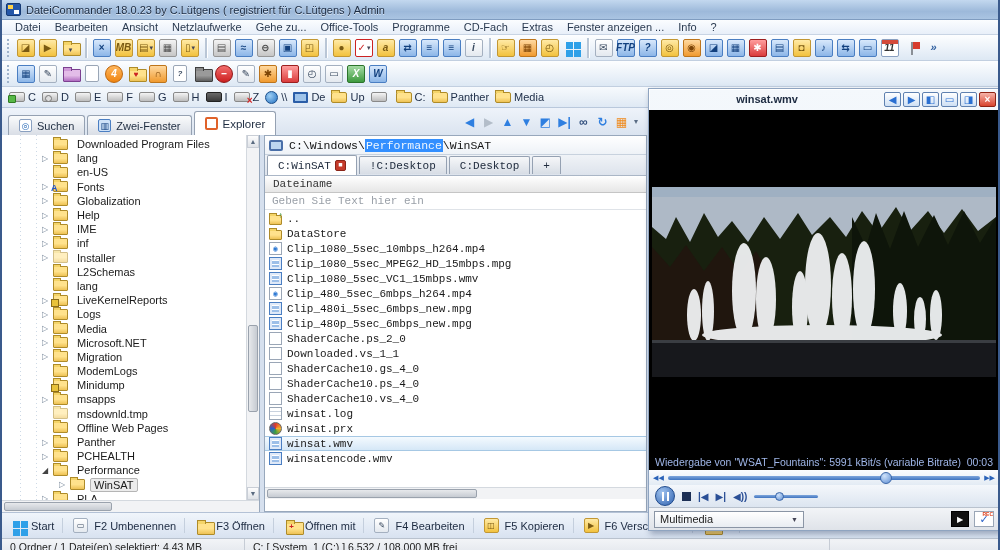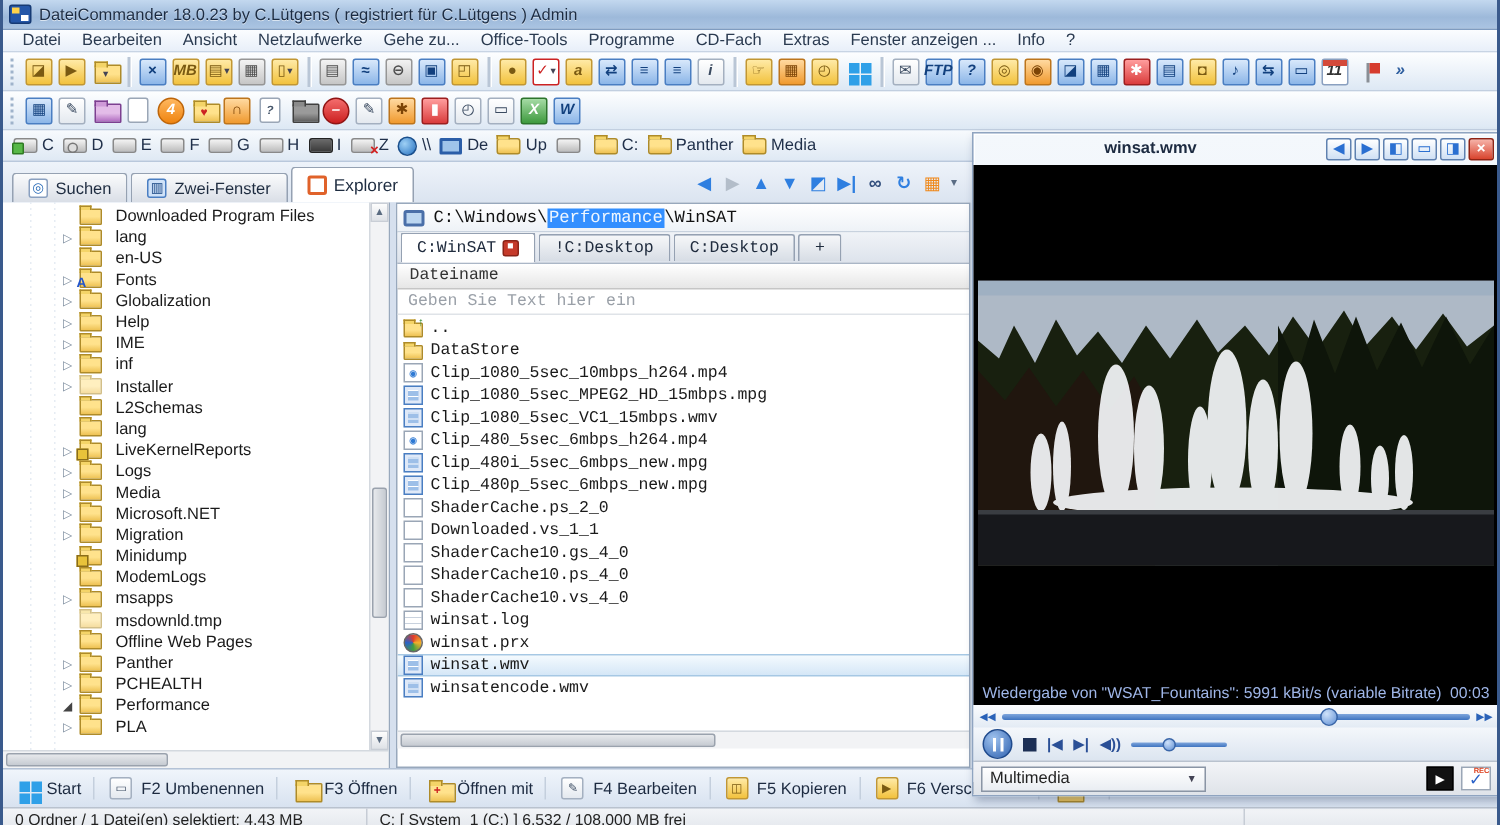--- a/index.html
+++ b/index.html
@@ -629,27 +629,27 @@
             <span class="tico" data-kind="folder"></span>
             <span class="tlabel">Microsoft.NET</span>
           </div>
           <div class="trow" data-depth="0">
             <span class="texp" data-exp="col"></span>
             <span class="tico" data-kind="folder"></span>
             <span class="tlabel">Migration</span>
           </div>
           <div class="trow" data-depth="0">
             <span class="texp" data-exp="none"></span>
+            <span class="tico" data-kind="folder"></span>
+            <span class="tlabel">ModemLogs</span>
+          </div>
+          <div class="trow" data-depth="0">
+            <span class="texp" data-exp="none"></span>
             <span class="tico" data-kind="lock"></span>
             <span class="tlabel">Minidump</span>
-          </div>
-          <div class="trow" data-depth="0">
-            <span class="texp" data-exp="none"></span>
-            <span class="tico" data-kind="folder"></span>
-            <span class="tlabel">ModemLogs</span>
           </div>
           <div class="trow" data-depth="0">
             <span class="texp" data-exp="col"></span>
             <span class="tico" data-kind="folder"></span>
             <span class="tlabel">msapps</span>
           </div>
           <div class="trow" data-depth="0">
             <span class="texp" data-exp="none"></span>
             <span class="tico" data-kind="dim"></span>
             <span class="tlabel">msdownld.tmp</span>
@@ -666,20 +666,25 @@
           </div>
           <div class="trow" data-depth="0">
             <span class="texp" data-exp="col"></span>
             <span class="tico" data-kind="folder"></span>
             <span class="tlabel">PCHEALTH</span>
           </div>
           <div class="trow" data-depth="0">
             <span class="texp" data-exp="open"></span>
             <span class="tico" data-kind="folder"></span>
             <span class="tlabel">Performance</span>
+          </div>
+          <div class="trow" data-depth="1" data-state="selected">
+            <span class="texp" data-exp="col"></span>
+            <span class="tico" data-kind="folder"></span>
+            <span class="tlabel">WinSAT</span>
           </div>
           <div class="trow" data-depth="0">
             <span class="texp" data-exp="col"></span>
             <span class="tico" data-kind="folder"></span>
             <span class="tlabel">PLA</span>
           </div>
         </div>
       <div class="vscroll">
         <div class="arr">▲</div>
         <div class="vthumb"></div>

